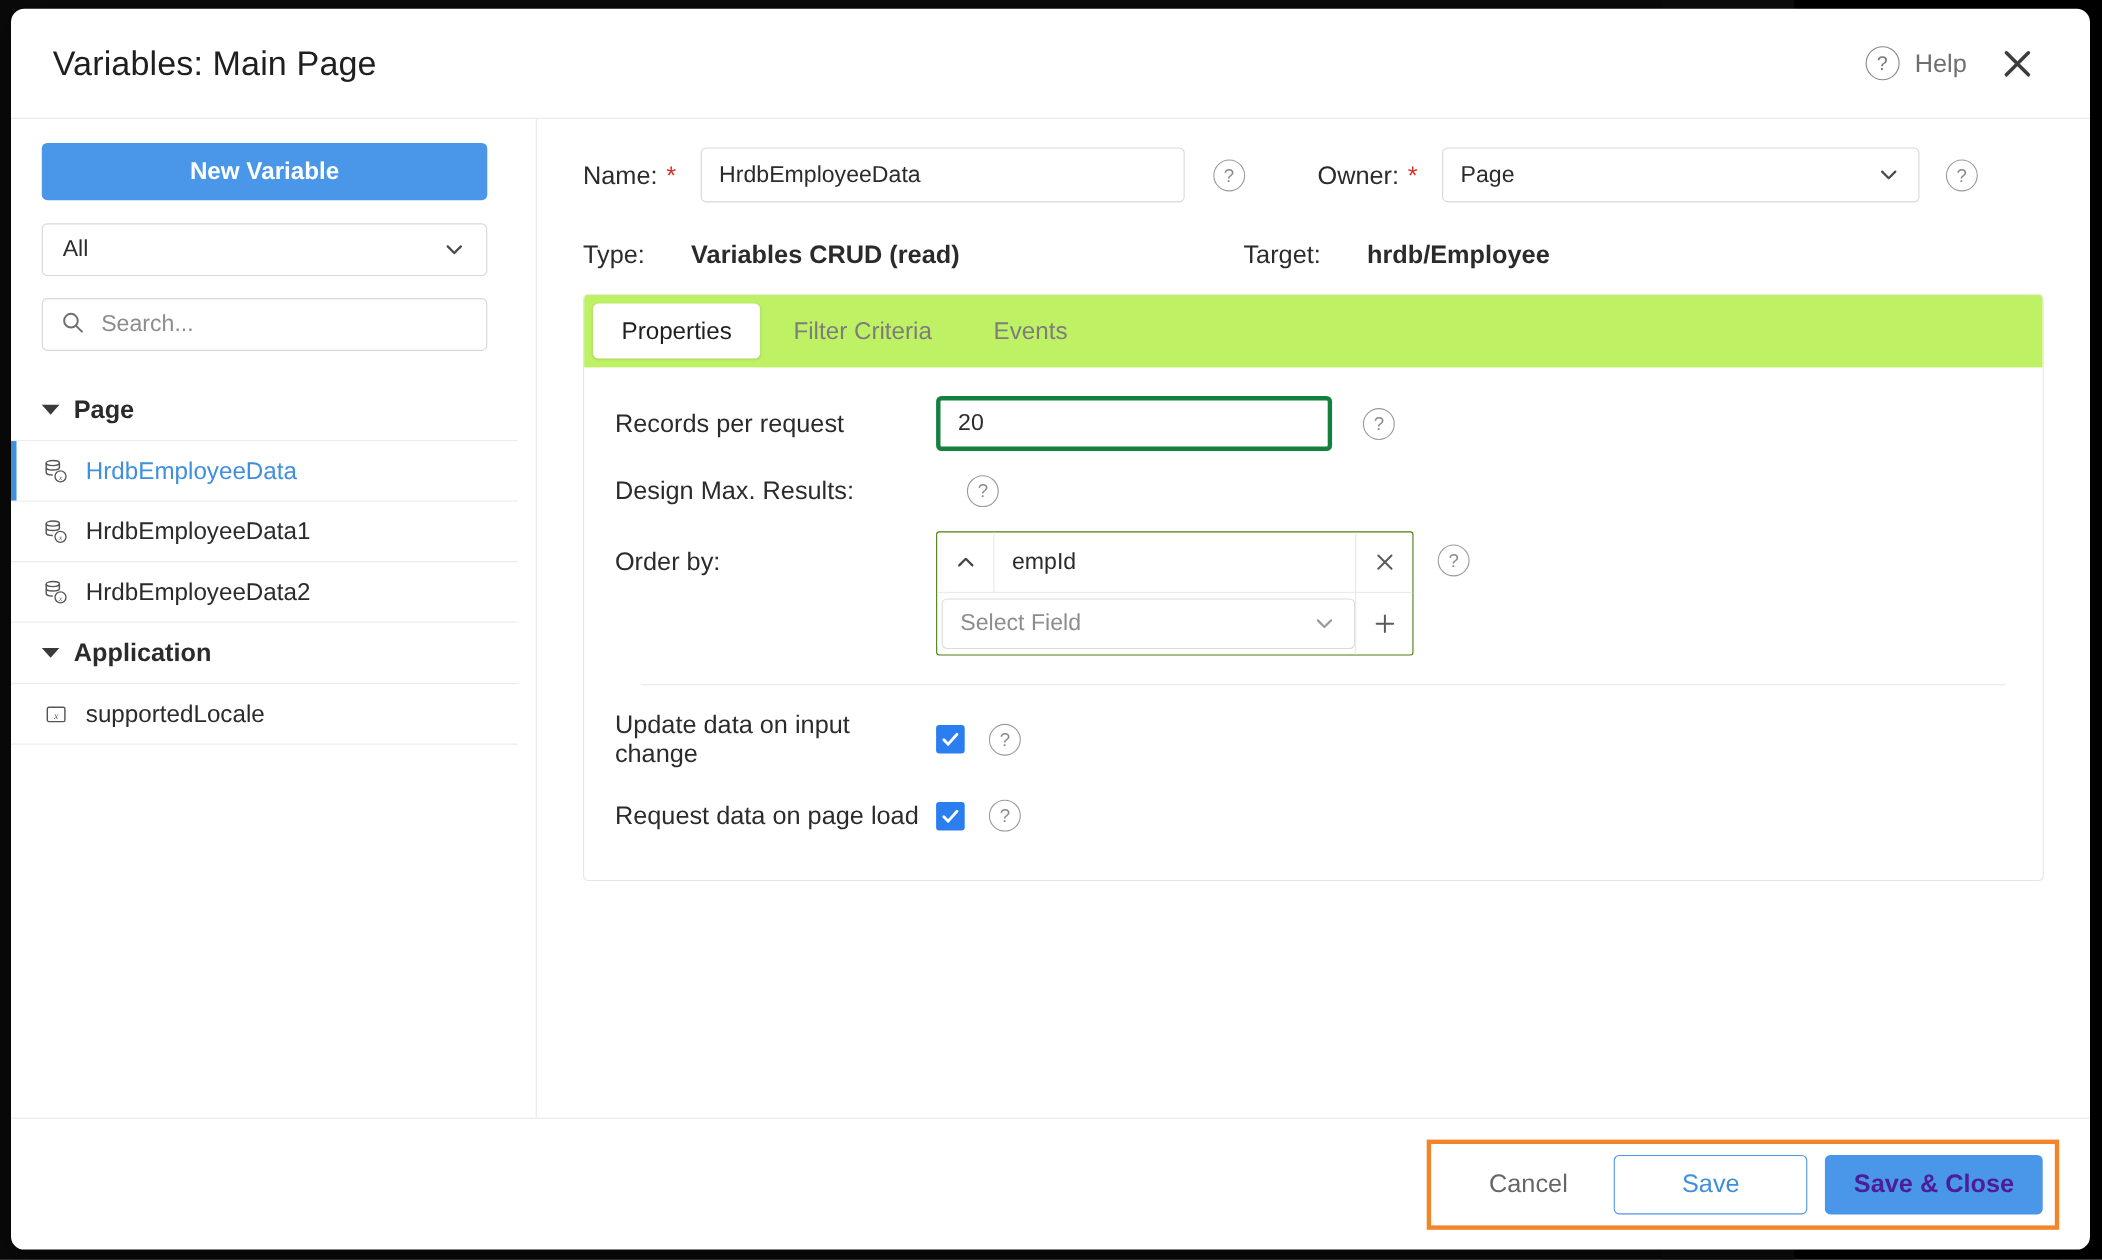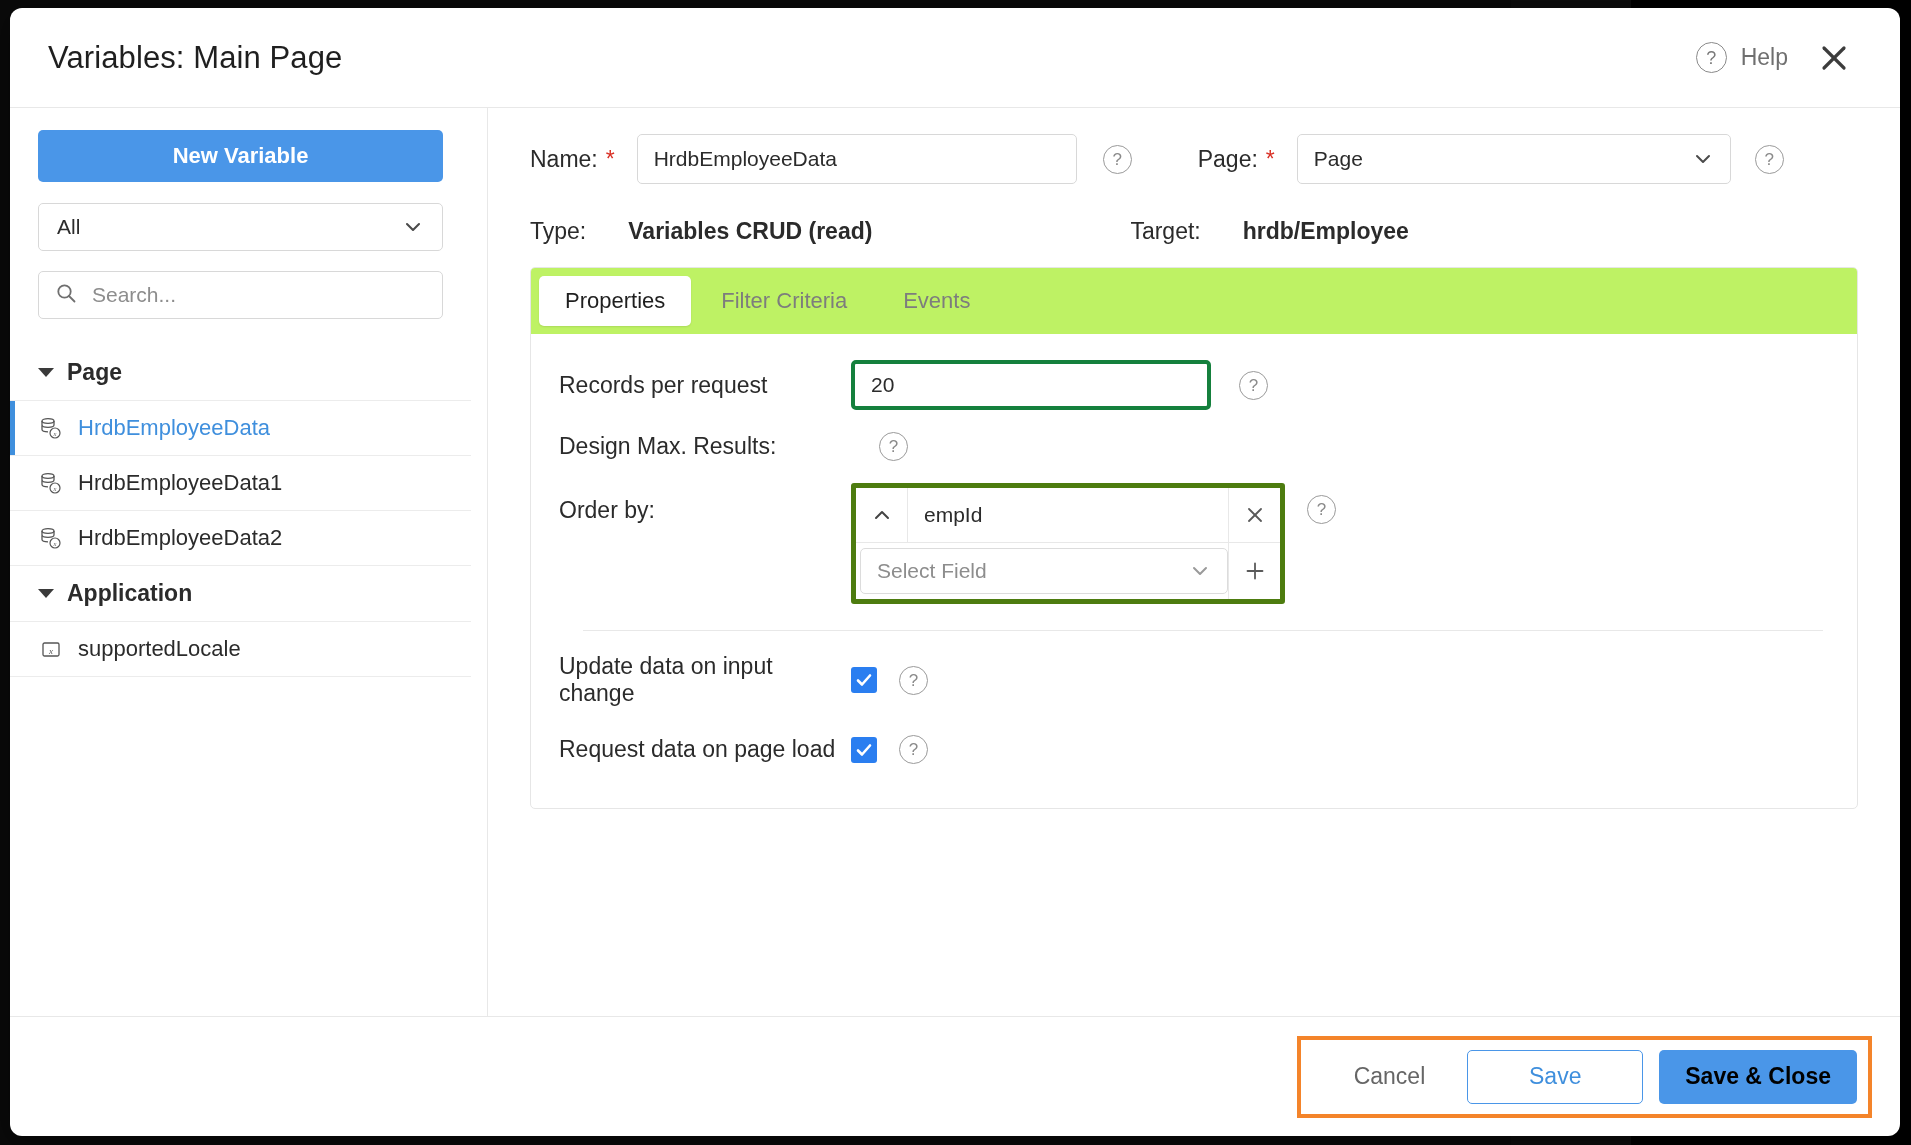--- a/index.html
+++ b/index.html
@@ -297,21 +297,21 @@
     color: #2b2b2b;
     font-family: "Liberation Sans", sans-serif;
     outline: none;
     background: #fff;
   }
 
   
   .orderby-row { display: flex; align-items: flex-start; margin-bottom: 10px; }
   .orderby-grid {
     width: 434px;
-    border: 5px solid #4d7c0f;
+    border: 1px solid #4d7c0f;
     border-radius: 3px;
     background: #fff;
   }
   .ob-line1 { display: flex; height: 55px; border-bottom: 1px solid #e8e8e8; }
   .ob-dir {
     width: 52px; flex: 0 0 52px;
     display: flex; align-items: center; justify-content: center;
     border-right: 1px solid #e8e8e8;
     cursor: pointer; color: #444;
   }
@@ -405,21 +405,21 @@
     font-family: "Liberation Sans", sans-serif;
     border-radius: 5px;
     height: 54px;
     width: 176px;
     cursor: pointer;
     margin-right: 16px;
   }
   .btn-save-close {
     background: #4a96e8;
     border: none;
-    color: #000000;
+    color: #4c1d95;
     font-size: 23px;
     font-weight: 700;
     font-family: "Liberation Sans", sans-serif;
     border-radius: 5px;
     height: 54px;
     padding: 0 26px;
     cursor: pointer;
   }
 </style>
 </head>
@@ -533,21 +533,21 @@
       </div>
 
       <div class="main">
 
         <div class="field-row">
           <span class="lbl">Name:</span>
           <span class="req-star">*</span>
           <input class="txt-input" style="width: 440px; margin-left: 22px;" type="text" value="HrdbEmployeeData">
           <span class="q-icon" style="margin-left:26px;">?</span>
 
-          <span class="lbl" style="margin-left:66px;">Page:</span>
+          <span class="lbl" style="margin-left:66px;">Owner:</span>
           <span class="req-star">*</span>
           <div class="sel-input" style="width:434px; margin-left:22px;">
             <span>Page</span>
             <span class="chev">
               <svg width="22" height="22" viewBox="0 0 22 22" aria-hidden="true">
                 <polyline points="5,8 11,14 17,8" fill="none" stroke="#4b4b4b" stroke-width="2" stroke-linecap="round" stroke-linejoin="round"></polyline>
               </svg>
             </span>
           </div>
           <span class="q-icon" style="margin-left:24px;">?</span>

